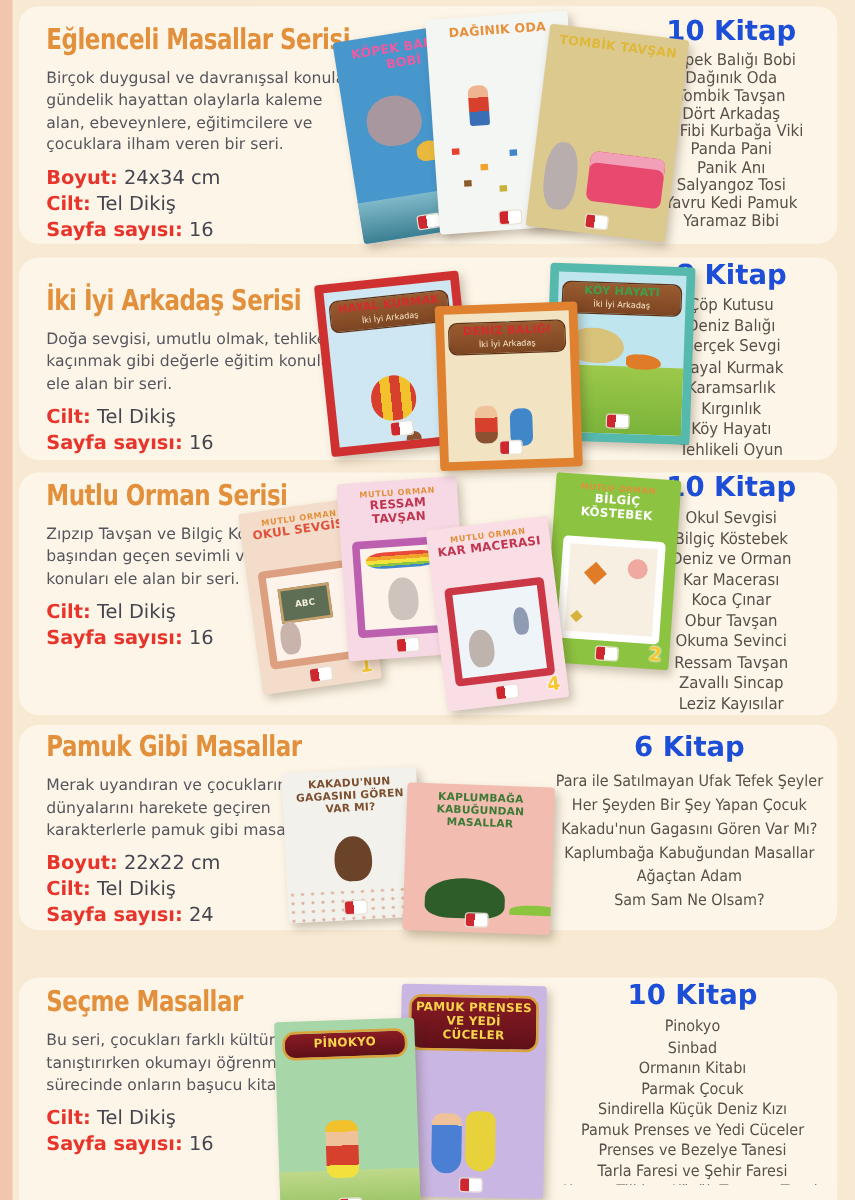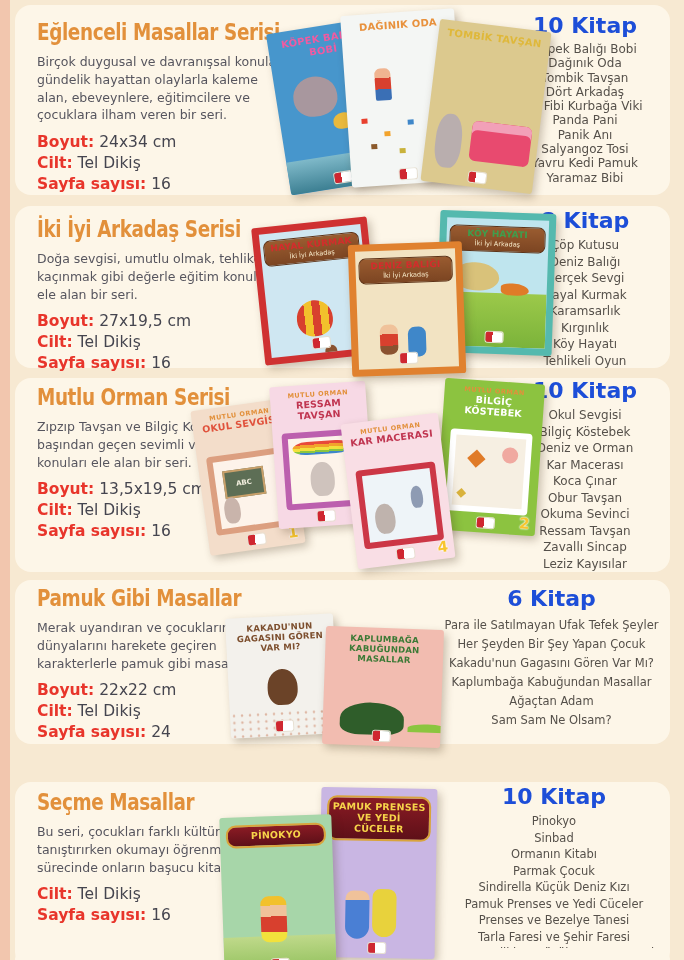--- a/index.html
+++ b/index.html
@@ -7,21 +7,21 @@
   .strip{position:absolute;left:0;top:0;width:10px;height:960px;background:#f2c6ae}
   .card{position:absolute;left:15px;width:655px;background:#fdf6e8;border-radius:16px}
   #card1{top:5px;height:190px}
   #card2{top:206px;height:162px}
   #card3{top:378px;height:194px}
   #card4{top:580px;height:164px}
   #card5{top:782px;height:186px}
   .bottomband{position:absolute;left:15px;width:655px;top:948px;height:12px;background:#fdf6e8;border-radius:14px 14px 0 0}
 
   .col-left{position:absolute;left:22px;width:252px}
-  #card1 .col-left{top:14px}#card2 .col-left{top:10px}#card3 .col-left{top:6px}
+  #card1 .col-left{top:14px}#card2 .col-left{top:22px}#card3 .col-left{top:6px}
   #card4 .col-left{top:5px}#card5 .col-left{top:7px}
   .sec-title{margin:0;font-size:23px;font-weight:bold;color:#e2903b;white-space:nowrap;
     transform:scaleX(.8);transform-origin:left center;letter-spacing:-.5px}
   .desc{margin:8px 0 0;font-size:12.5px;line-height:1.42;color:#56555e;width:250px}
   .specs{margin-top:9px}
   .spec{font-size:15.5px;margin-top:3px;white-space:nowrap}
   .spec .lab{color:#e8352b;font-weight:bold}
   .spec .val{color:#45454f}
 
   .col-right{position:absolute;text-align:center}
@@ -178,21 +178,20 @@
         <div>Yaramaz Bibi</div>
       </div>
   </div>
 </section>
 
 <section class="card" id="card2">
   <div class="col-left">
     <h2 class="sec-title">İki İyi Arkadaş Serisi</h2>
     <p class="desc">Doğa sevgisi, umutlu olmak, tehlikeden kaçınmak gibi değerle eğitim konularını ele alan bir seri.</p>
     <div class="specs">
-      <div class="spec"><span class="lab">Boyut:</span> <span class="val">27x19,5 cm</span></div>
       <div class="spec"><span class="lab">Cilt:</span> <span class="val">Tel Dikiş</span></div>
       <div class="spec"><span class="lab">Sayfa sayısı:</span> <span class="val">16</span></div>
     </div>
   </div>
   <div class="cover sq h1" style="background: rgb(207, 231, 242); border-color: rgb(207, 49, 49);">
     <div class="banner">
       <div class="ttl" style="color: rgb(212, 44, 44);">HAYAL KURMAK</div>
       <div class="bsub">İki İyi Arkadaş</div>
     </div>
     <div class="logo"></div>
@@ -224,21 +223,20 @@
         <div>Tehlikeli Oyun</div>
       </div>
   </div>
 </section>
 
 <section class="card" id="card3">
   <div class="col-left">
     <h2 class="sec-title">Mutlu Orman Serisi</h2>
     <p class="desc">Zıpzıp Tavşan ve Bilgiç Köstebeğin başından geçen sevimli ve eğitici konuları ele alan bir seri.</p>
     <div class="specs">
-      <div class="spec"><span class="lab">Boyut:</span> <span class="val">13,5x19,5 cm</span></div>
       <div class="spec"><span class="lab">Cilt:</span> <span class="val">Tel Dikiş</span></div>
       <div class="spec"><span class="lab">Sayfa sayısı:</span> <span class="val">16</span></div>
     </div>
   </div>
   <div class="cover m1" style="background: rgb(243, 221, 202);">
     <div class="tag">MUTLU ORMAN</div>
     <div class="ttl mttl" style="color: rgb(224, 82, 60);">OKUL SEVGİSİ</div>
     <div class="panel" style="border-color: rgb(220, 159, 128);">
       <div class="board">ABC</div>
     </div>

